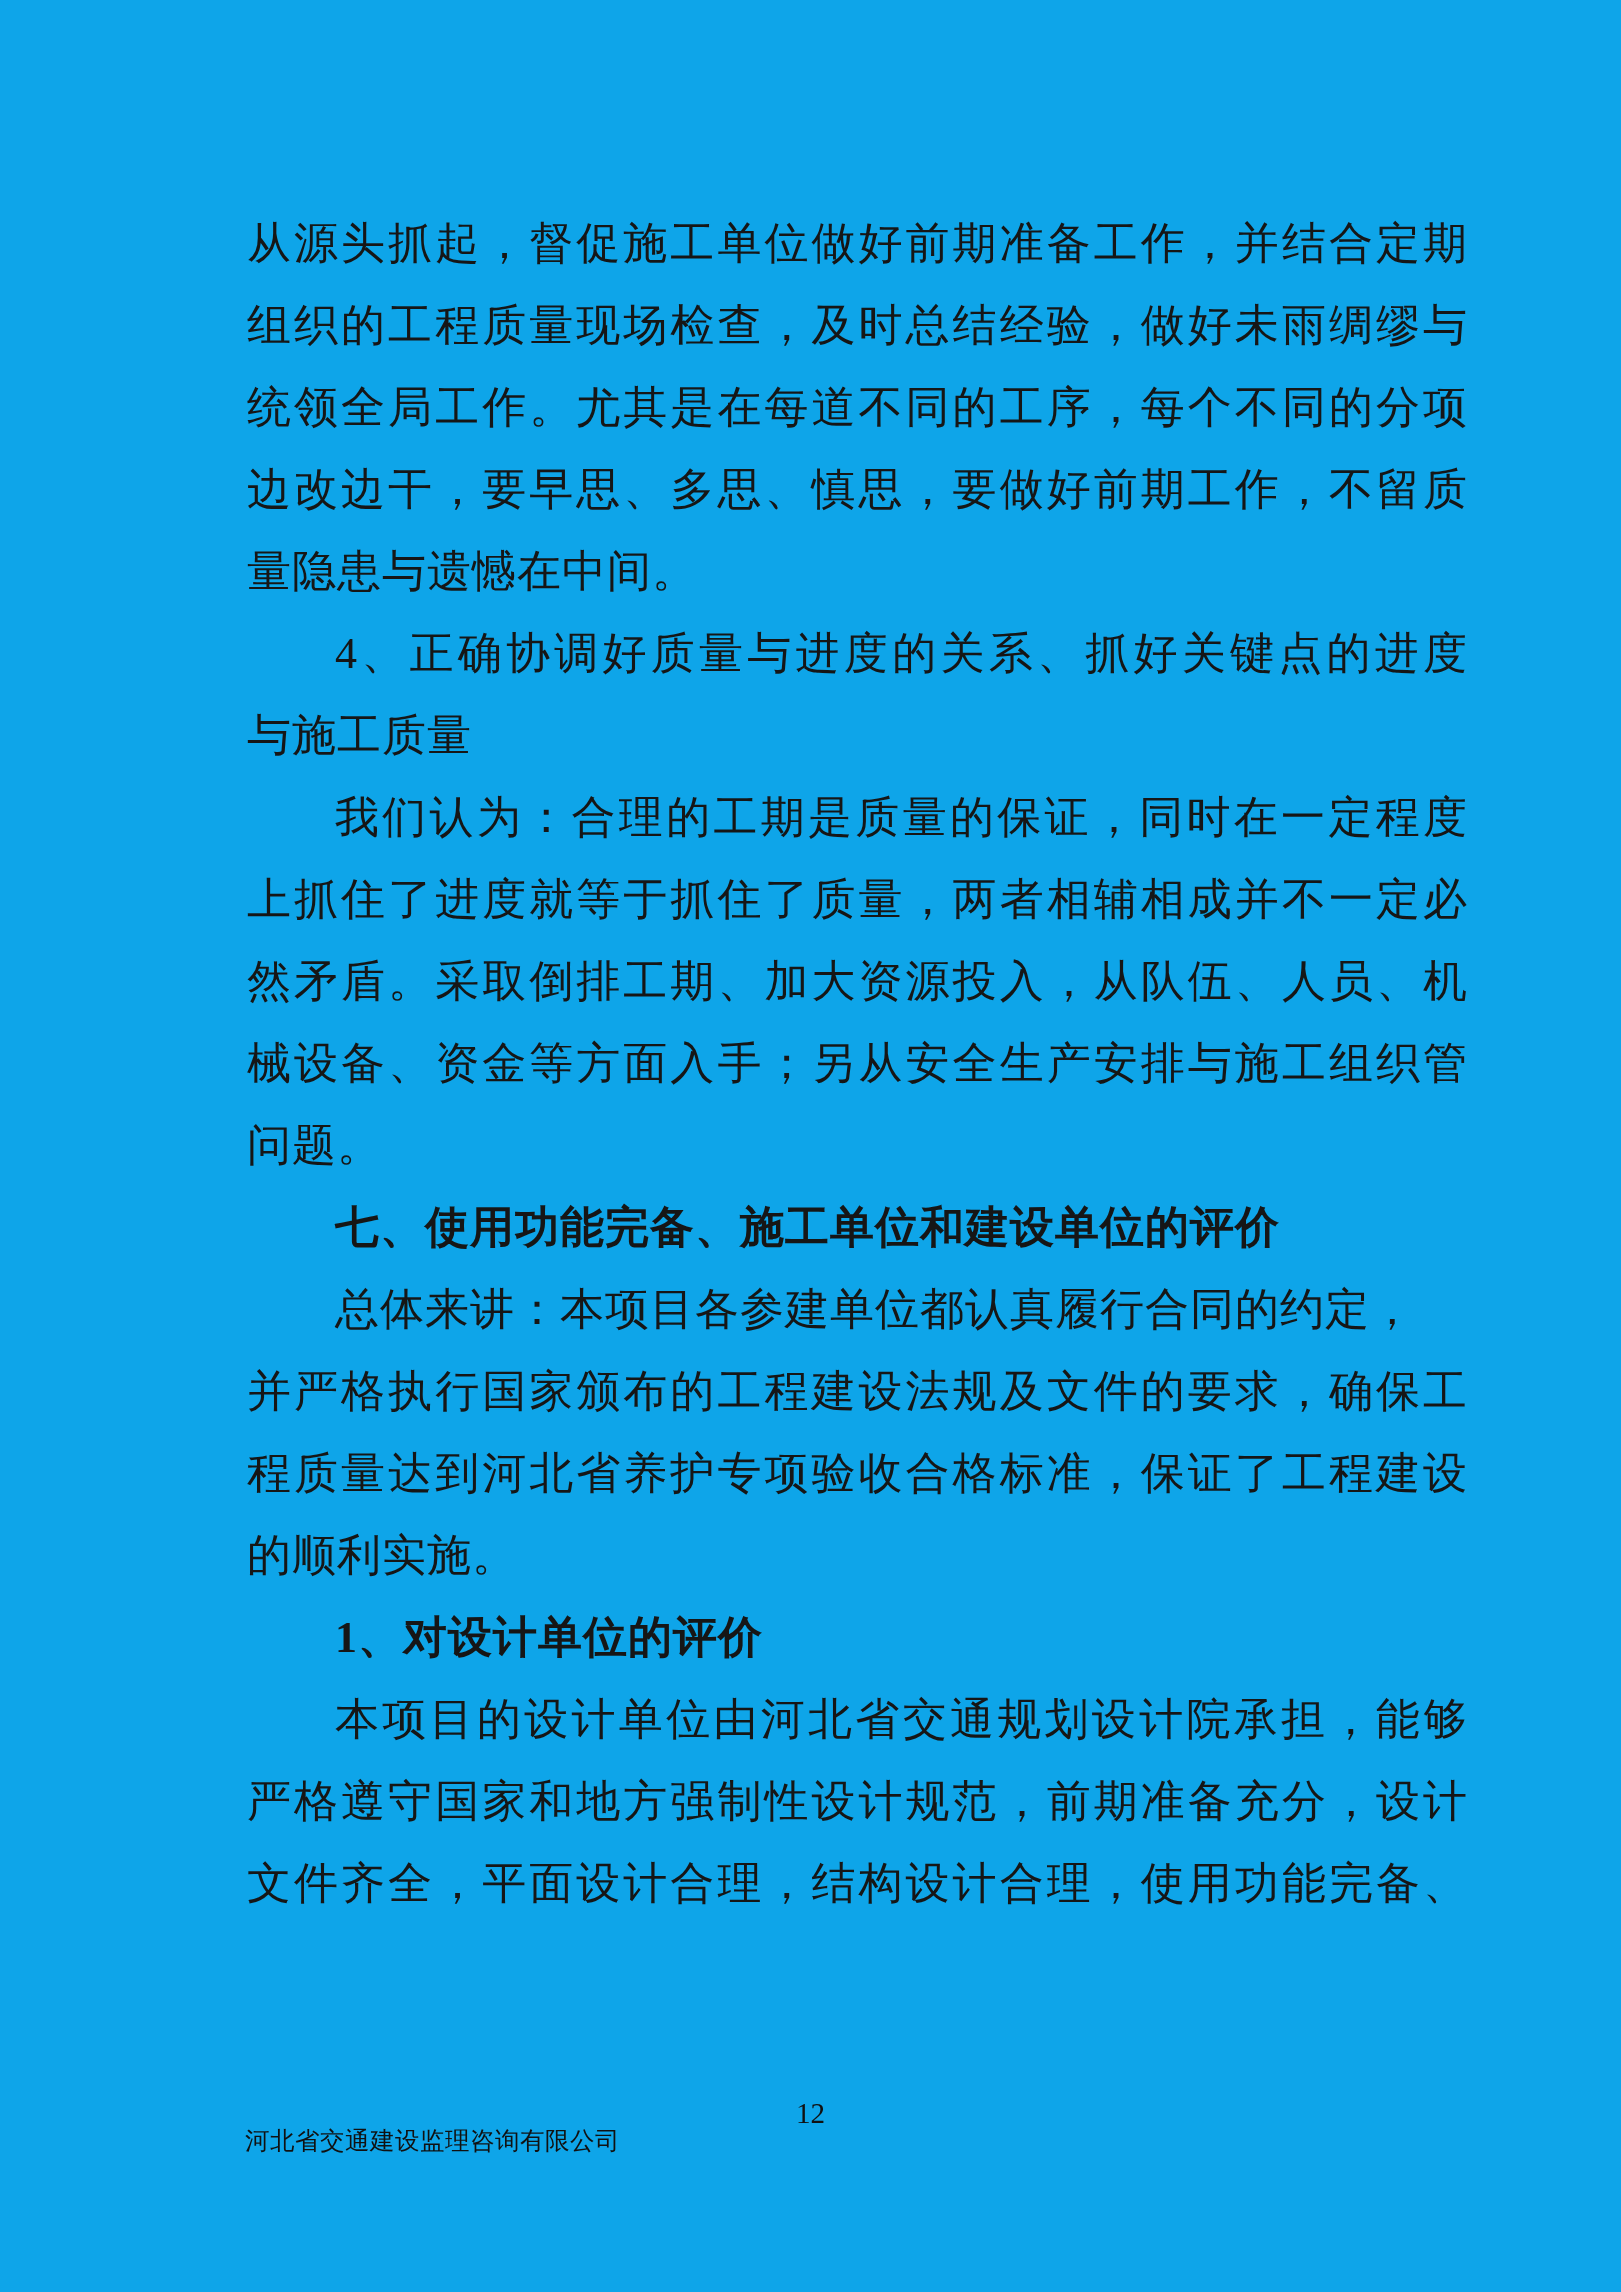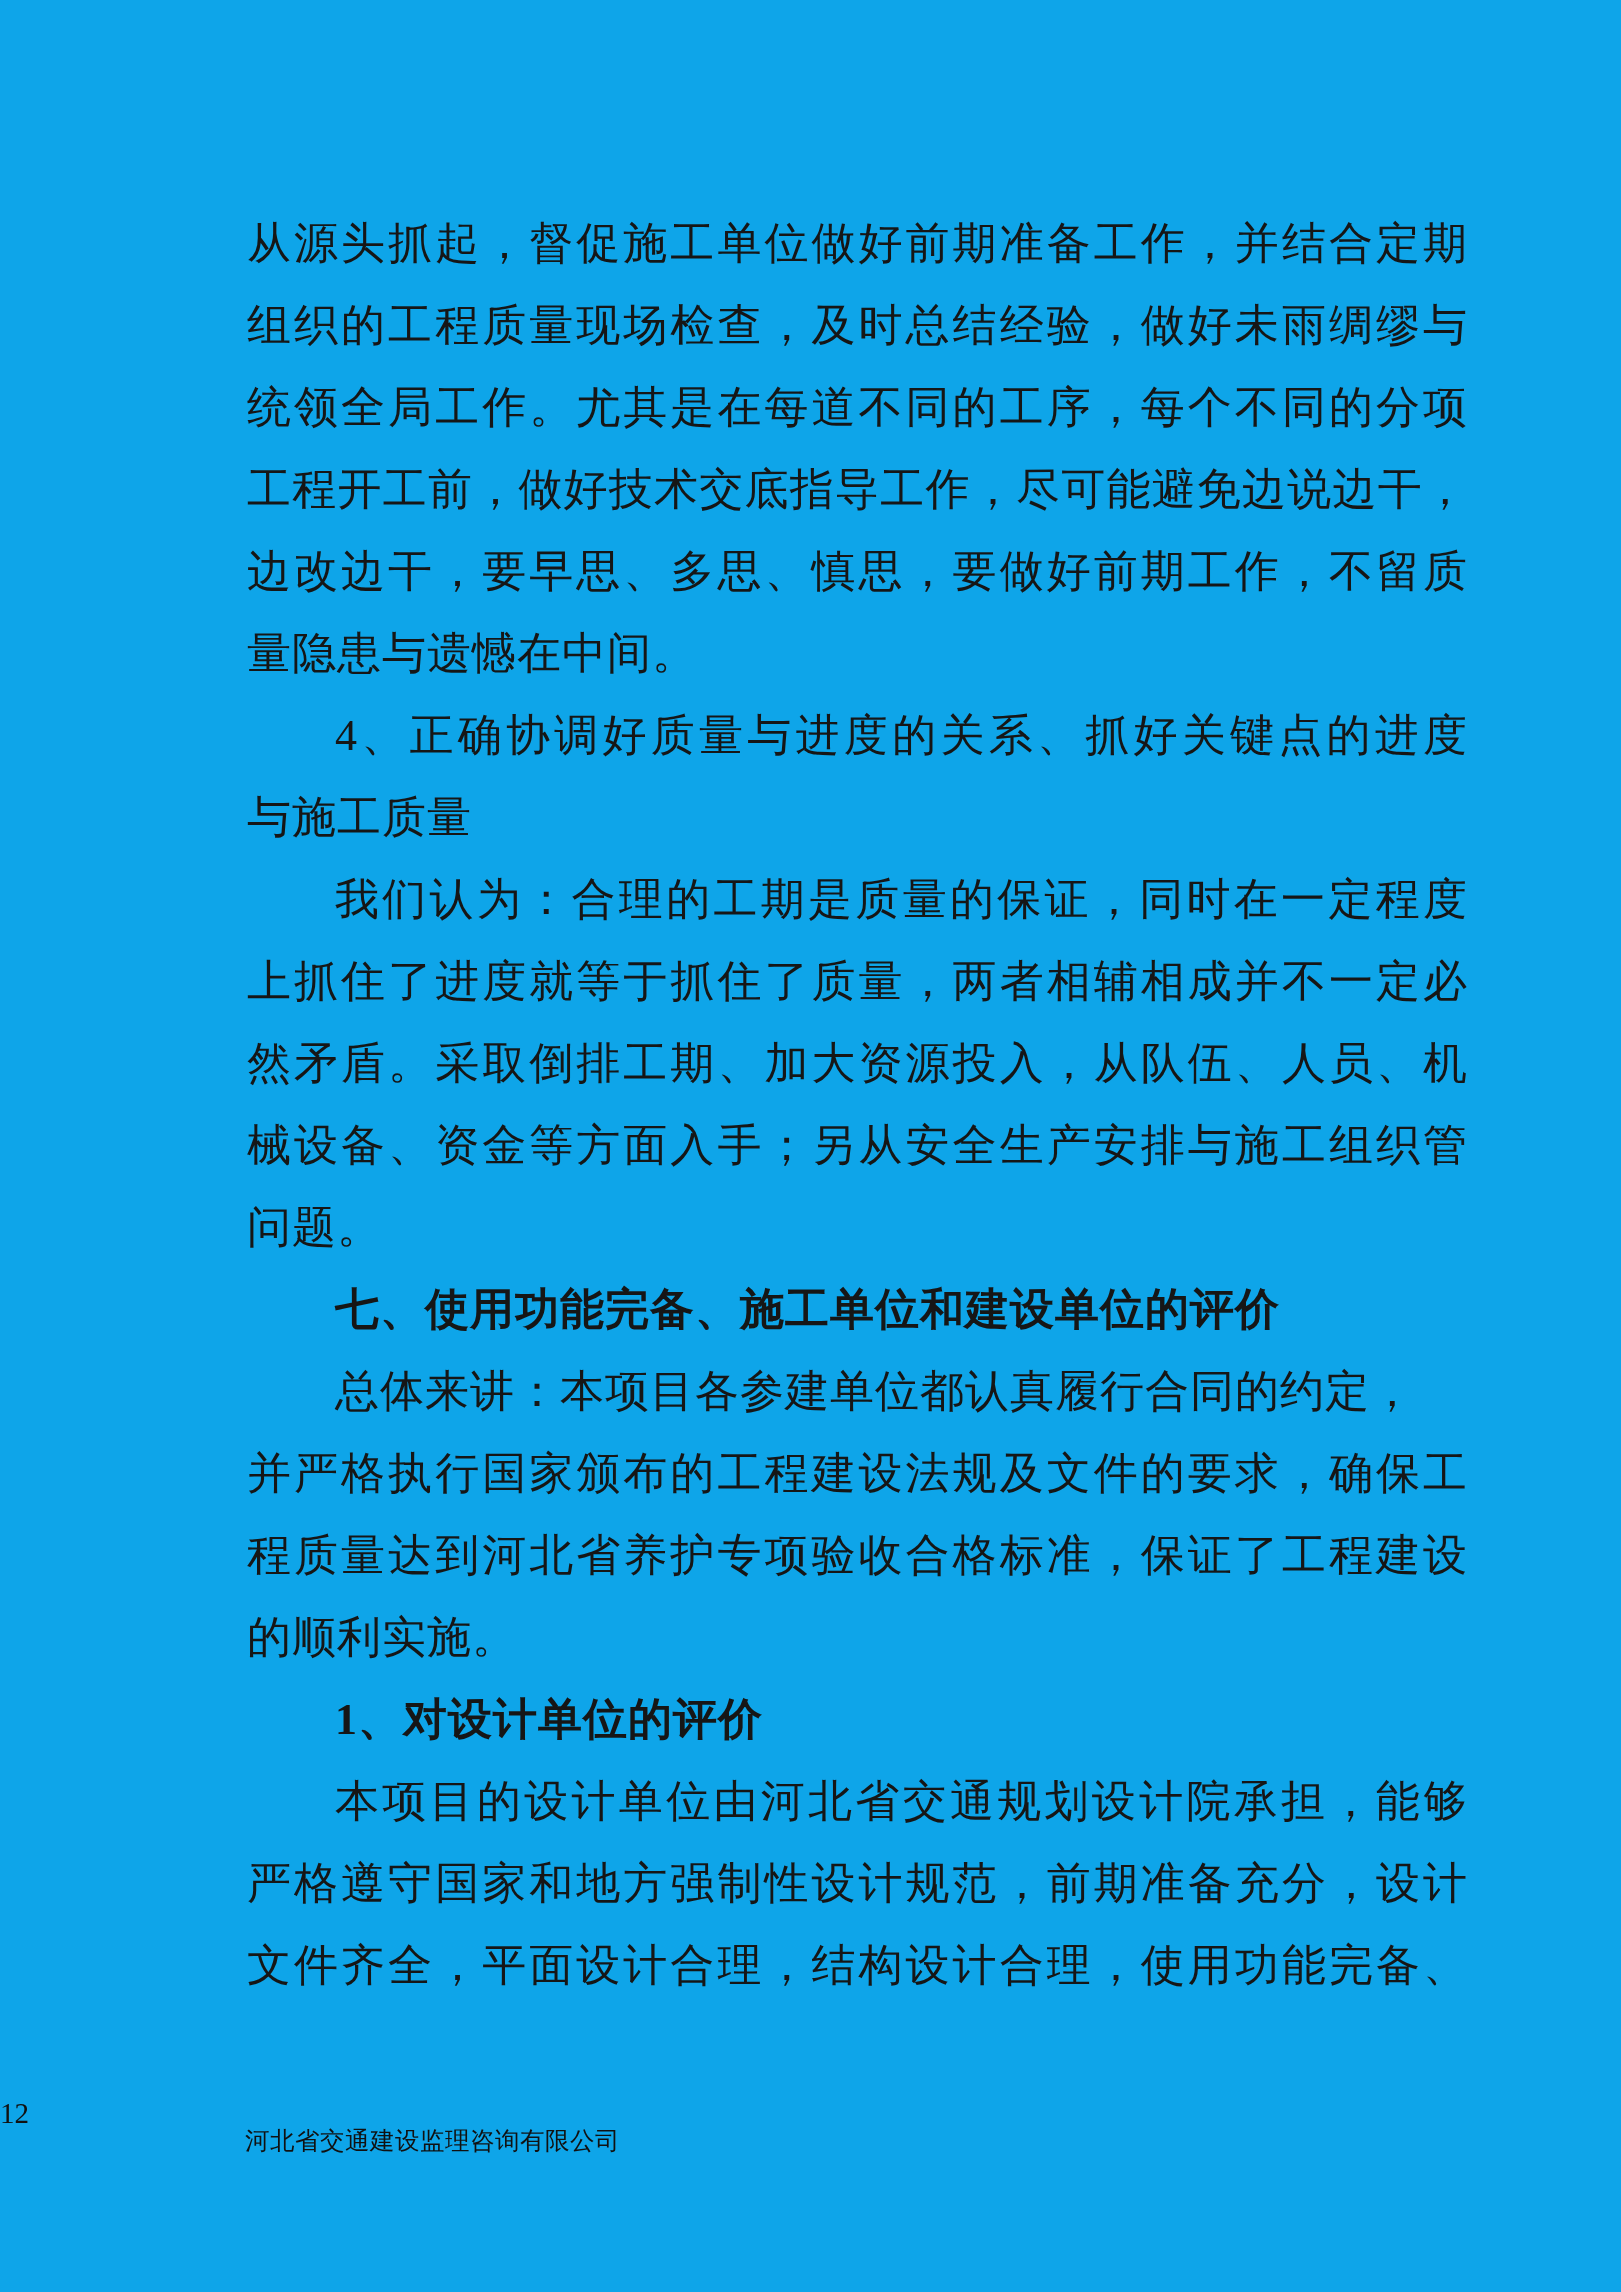--- a/index.html
+++ b/index.html
@@ -38,20 +38,21 @@
     text-indent: 88px;
   }
   .line.bold {
     font-weight: bold;
   }
   .page-number {
     position: absolute;
     top: 2098px;
     left: 0;
     width: 100%;
+    text-align: center;
     font-size: 29px;
     line-height: 31px;
     color: #111111;
   }
   .footer-company {
     position: absolute;
     left: 245px;
     top: 2127px;
     font-size: 24.5px;
     line-height: 27.4px;
@@ -60,21 +61,20 @@
   }
 </style>
 </head>
 <body>
 
 <div class="page">
   <main class="body-text">
       <div class="line fill">从源头抓起，督促施工单位做好前期准备工作，并结合定期</div>
       <div class="line fill">组织的工程质量现场检查，及时总结经验，做好未雨绸缪与</div>
       <div class="line fill">统领全局工作。尤其是在每道不同的工序，每个不同的分项</div>
-      <div class="line fill">工程开工前，做好技术交底指导工作，尽可能避免边说边干，</div>
       <div class="line fill">边改边干，要早思、多思、慎思，要做好前期工作，不留质</div>
       <div class="line">量隐患与遗憾在中间。</div>
       <div class="line fill indent">4、正确协调好质量与进度的关系、抓好关键点的进度</div>
       <div class="line">与施工质量</div>
       <div class="line fill indent">我们认为：合理的工期是质量的保证，同时在一定程度</div>
       <div class="line fill">上抓住了进度就等于抓住了质量，两者相辅相成并不一定必</div>
       <div class="line fill">然矛盾。采取倒排工期、加大资源投入，从队伍、人员、机</div>
       <div class="line fill">械设备、资金等方面入手；另从安全生产安排与施工组织管</div>
       <div class="line">问题。</div>
       <div class="line indent bold">七、使用功能完备、施工单位和建设单位的评价</div>

